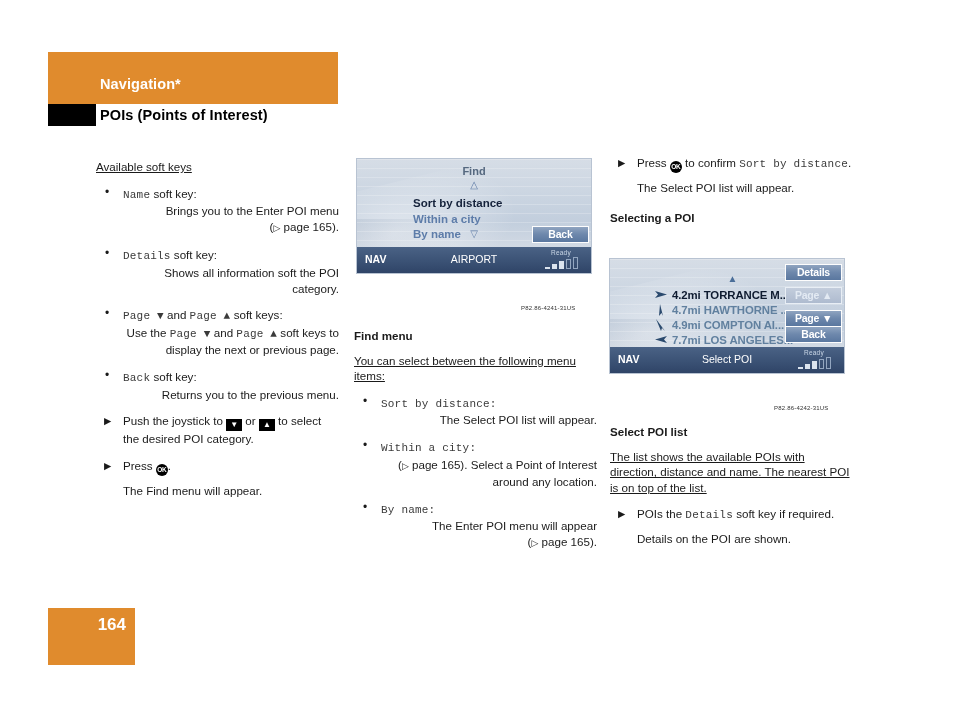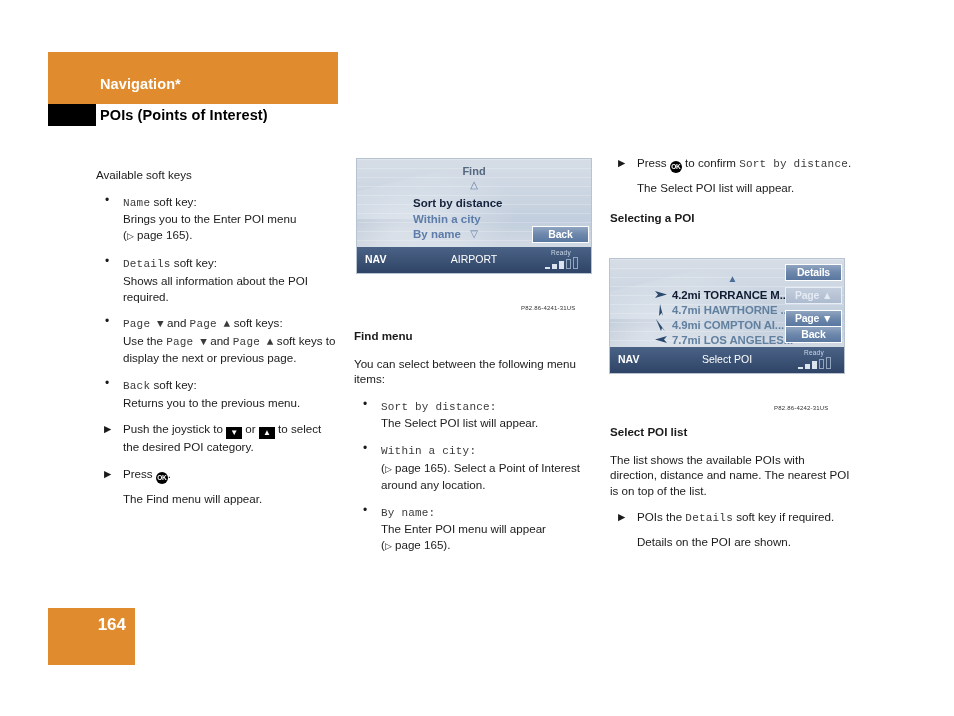--- a/index.html
+++ b/index.html
@@ -57,21 +57,21 @@
     position: absolute;
     top: 155px;
     font-size: 11.6px;
     line-height: 15.6px;
     color: #1a1a1a;
   }
   .col-left  { left: 96px;  width: 243px; }
   .col-mid   { left: 354px; width: 243px; }
   .col-right { left: 610px; width: 243px; }
 
-  .plain { margin: 12px 0 11px 0; }
+  .plain { margin: 4px 0 11px 0; text-decoration: underline; }
   .sub-head {
     margin: 0 0 9px 0;
     font-size: 11.6px;
     font-weight: bold;
   }
 
   
   ul.bul {
     list-style: none;
     margin: 0;
@@ -102,21 +102,21 @@
     margin-bottom: 11px;
   }
   ul.steps > li::before {
     content: "\25B6";
     position: absolute;
     left: 8px;
     top: 0px;
     font-size: 9.5px;
     line-height: 16px;
   }
-  .sub-line { display: block; }
+  .sub-line { display: block; text-align: right; }
   .indent-note { padding-left: 27px; margin: -4px 0 11px 0; }
 
   
   .mono {
     font-family: "Liberation Mono", monospace;
     font-size: 11px;
     letter-spacing: 0.2px;
     color: #3a3a3a;
   }
   .page-ref { white-space: nowrap; }
@@ -384,21 +384,21 @@
   <ul class="bul">
 
     <li>
       <span class="mono">Name</span><span> soft key:</span>
       <span class="sub-line">Brings you to the Enter POI menu</span>
       <span class="sub-line page-ref">(<span class="tri-ref">▷</span> page 165).</span>
     </li>
 
     <li>
       <span class="mono">Details</span><span> soft key:</span>
-      <span class="sub-line">Shows all information about the POI required.</span>
+      <span class="sub-line">Shows all information soft the POI category.</span>
     </li>
 
     <li>
       <span class="mono">Page ▼</span><span> and </span><span class="mono">Page ▲</span><span> soft keys:</span>
       <span class="sub-line"><span>Use the </span><span class="mono">Page ▼</span><span> and </span><span class="mono">Page ▲</span><span> soft keys to display the next or previous page.</span></span>
     </li>
 
     <li>
       <span class="mono">Back</span><span> soft key:</span>
       <span class="sub-line">Returns you to the previous menu.</span>

